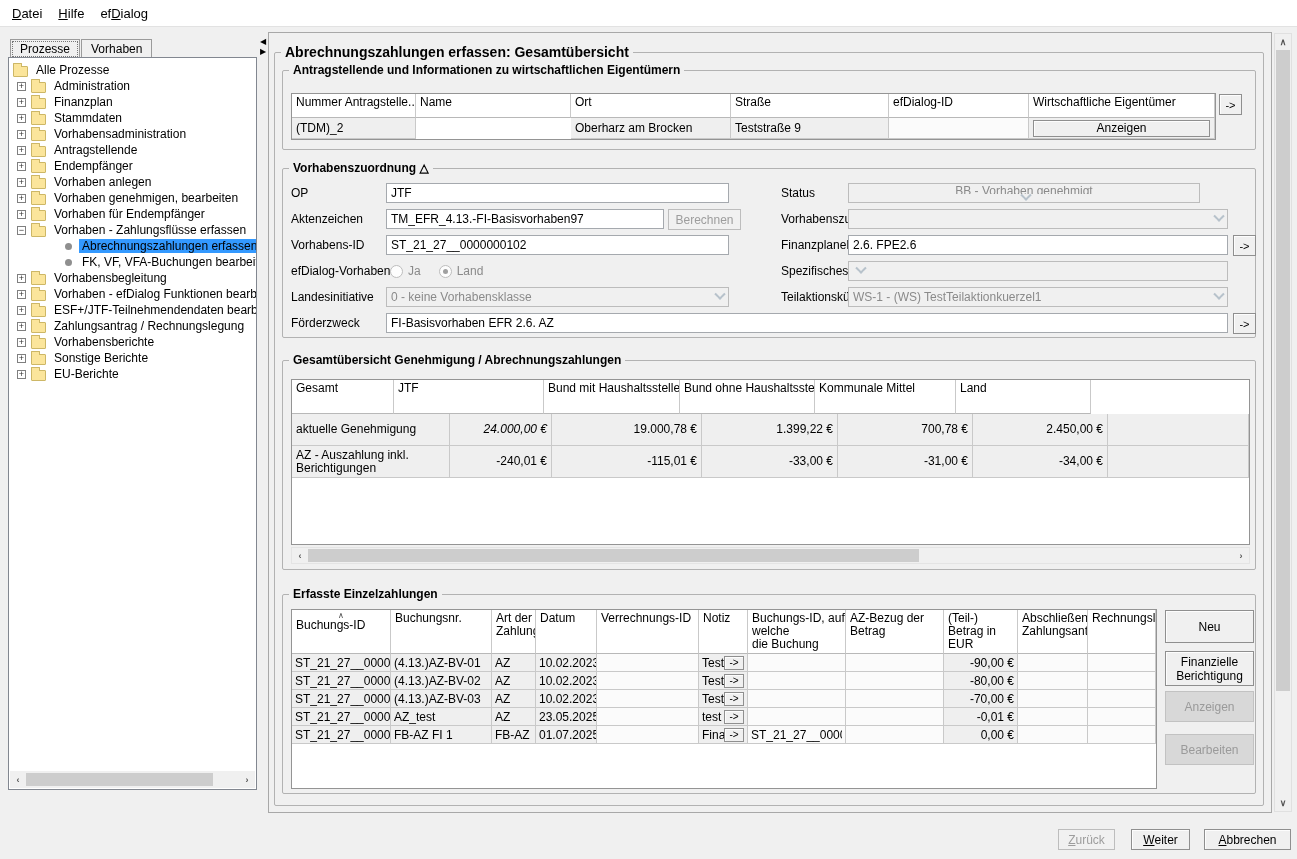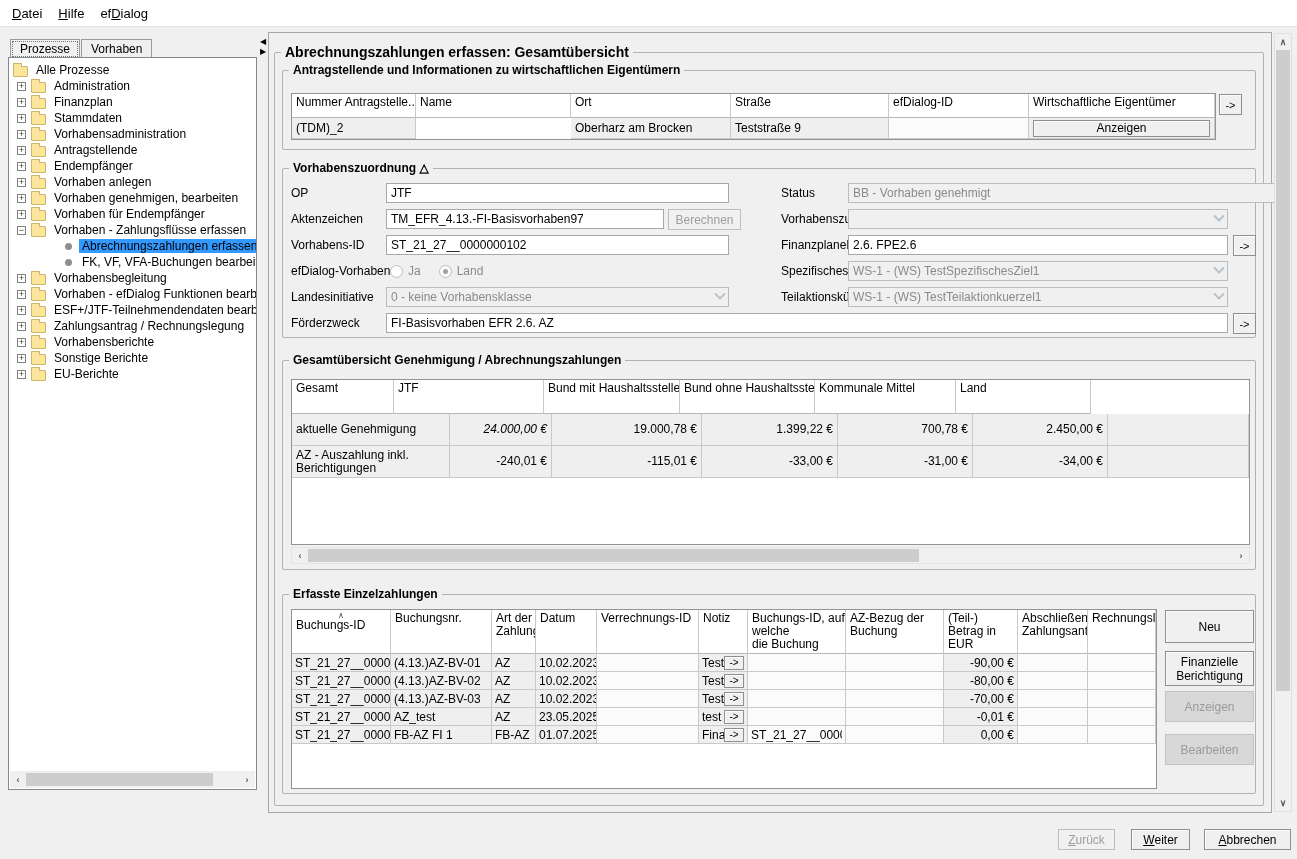--- a/index.html
+++ b/index.html
@@ -285,37 +285,36 @@
           <div class="inp combo" style="left: 103px; top: 118px; width: 343px;">
             <span class="inp-text">0 - keine Vorhabensklasse</span>
             <span class="chev"></span>
           </div>
           <div class="flabel" style="left: 8px; top: 147px;">Förderzweck</div>
           <div class="inp" style="left: 103px; top: 144px; width: 842px;">
             <span class="inp-text">FI-Basisvorhaben EFR 2.6. AZ</span>
           </div>
           <button class="btn-arrow" style="left: 950px; top: 144px;">-&gt;</button>
           <div class="flabel" style="left: 498px; top: 17px;">Status</div>
-          <div class="inp combo" style="left: 565px; top: 14px; width: 444px;">
+          <div class="inp combo" style="left: 565px; top: 14px; width: 352px; flex-direction: column;">
             <span class="inp-text">BB - Vorhaben genehmigt</span>
             <span class="chev"></span>
           </div>
           <div class="flabel" style="left: 498px; top: 43px;">Vorhabenszustand</div>
           <div class="inp combo" style="left: 565px; top: 40px; width: 380px;">
             <span class="inp-text"></span>
             <span class="chev"></span>
           </div>
           <div class="flabel" style="left: 498px; top: 69px;">Finanzplanelement</div>
           <div class="inp" style="left: 565px; top: 66px; width: 380px;">
             <span class="inp-text">2.6. FPE2.6</span>
           </div>
           <button class="btn-arrow" style="left: 950px; top: 66px;">-&gt;</button>
           <div class="flabel" style="left: 498px; top: 95px;">Spezifisches Ziel</div>
           <div class="inp combo" style="left: 565px; top: 92px; width: 380px;">
-            <span class="inp-text">WS-1 - (WS) TestSpezifischesZiel1</span>
             <span class="chev"></span>
           </div>
           <div class="flabel" style="left: 498px; top: 121px;">Teilaktionskürzel</div>
           <div class="inp combo" style="left: 565px; top: 118px; width: 380px;">
             <span class="inp-text">WS-1 - (WS) TestTeilaktionkuerzel1</span>
             <span class="chev"></span>
           </div>
         </div>
     </div>
 
@@ -395,21 +394,21 @@
             <div class="th" style="width: 49px; flex: 0 0 49px;">
               <div class="th-label">Notiz</div>
             </div>
             <div class="th" style="width: 98px; flex: 0 0 98px;">
               <div class="th-label">Buchungs-ID, auf
 welche
 die Buchung</div>
             </div>
             <div class="th" style="width: 98px; flex: 0 0 98px;">
               <div class="th-label">AZ-Bezug der
-Buchung</div>
+Betrag</div>
             </div>
             <div class="th" style="width: 74px; flex: 0 0 74px;">
               <div class="th-label">(Teil-)
 Betrag in
 EUR</div>
             </div>
             <div class="th" style="width: 70px; flex: 0 0 70px;">
               <div class="th-label">Abschließender
 Zahlungsantrag</div>
             </div>

